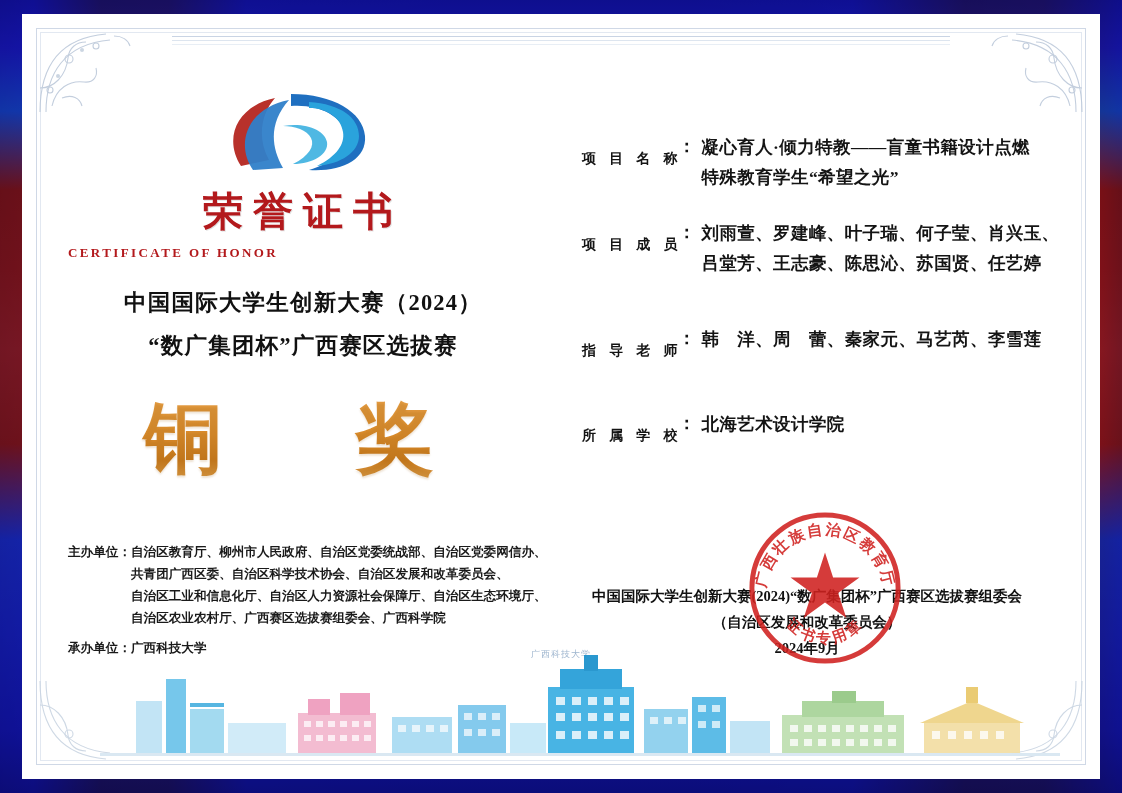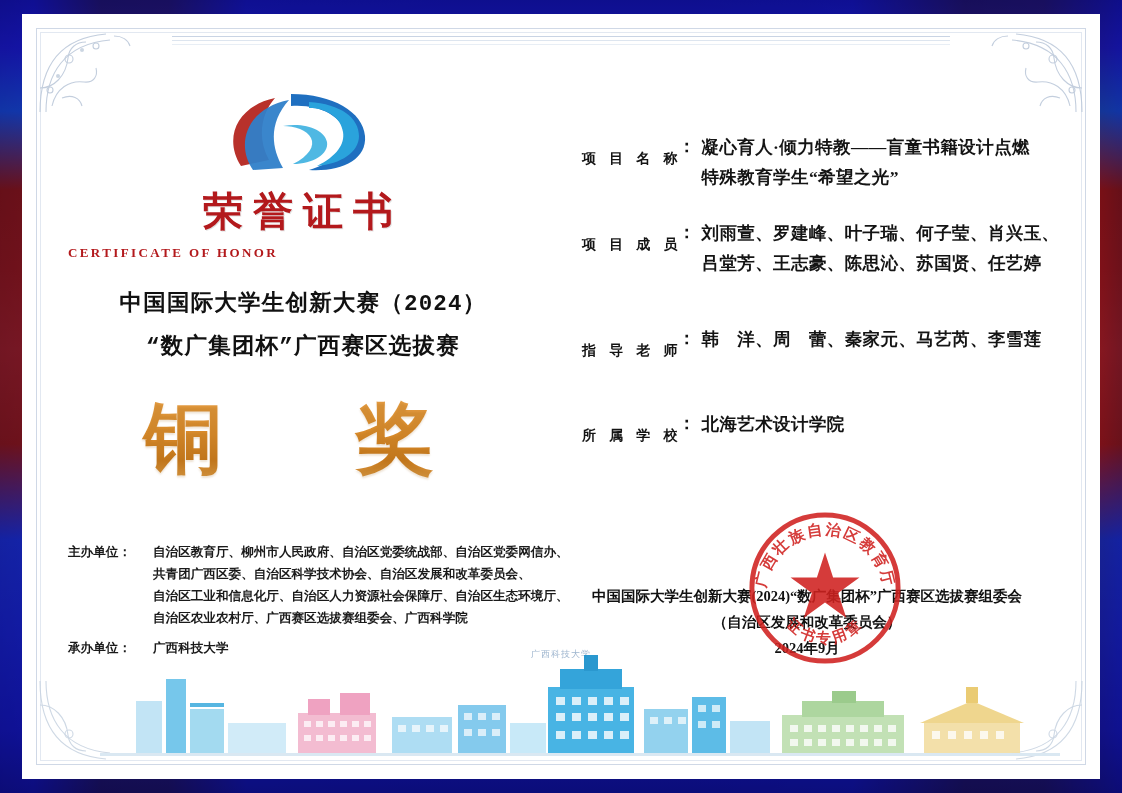--- a/index.html
+++ b/index.html
@@ -136,21 +136,21 @@
     text-align: left;
     font-family: "Liberation Serif", serif;
     font-weight: bold;
     font-size: 13px;
     letter-spacing: 2.4px;
     color: #b3191c;
     margin-top: 6px;
   }
   .contest-line1, .contest-line2 {
     text-align: center;
-    font-family: Liberation Mono, monospace;
+    font-family: Liberation Serif, serif;
     font-weight: bold;
     color: #111;
     font-size: 22.5px;
     letter-spacing: 1.2px;
   }
   .contest-line1 { margin-top: 26px; }
   .contest-line2 { margin-top: 12px; }
 
   .award {
     text-align: center;
@@ -213,21 +213,21 @@
     position: absolute;
     left: 46px;
     bottom: 120px;
     width: 520px;
     font-family: "Liberation Serif", serif;
     font-size: 12.6px;
     color: #1a1a1a;
     line-height: 22px;
     font-weight: bold;
   }
-  .organizers .row { display: flex; gap: 22px; }
+  .organizers .row { display: flex; }
   .organizers .k { white-space: nowrap; }
   .organizers .v { }
   .organizers .cont { margin-top: 8px; }
 
   
   .signblock {
     position: absolute;
     right: 58px;
     bottom: 118px;
     width: 470px;

